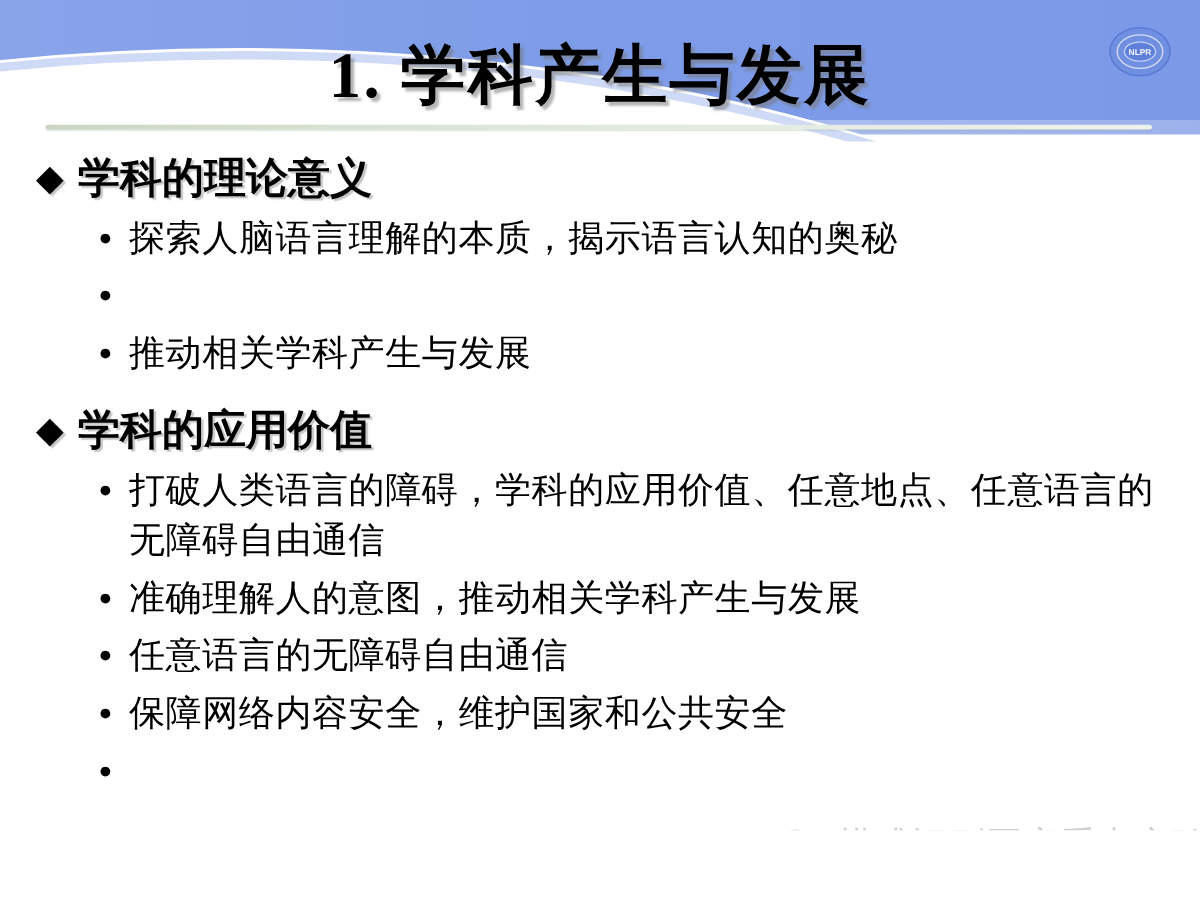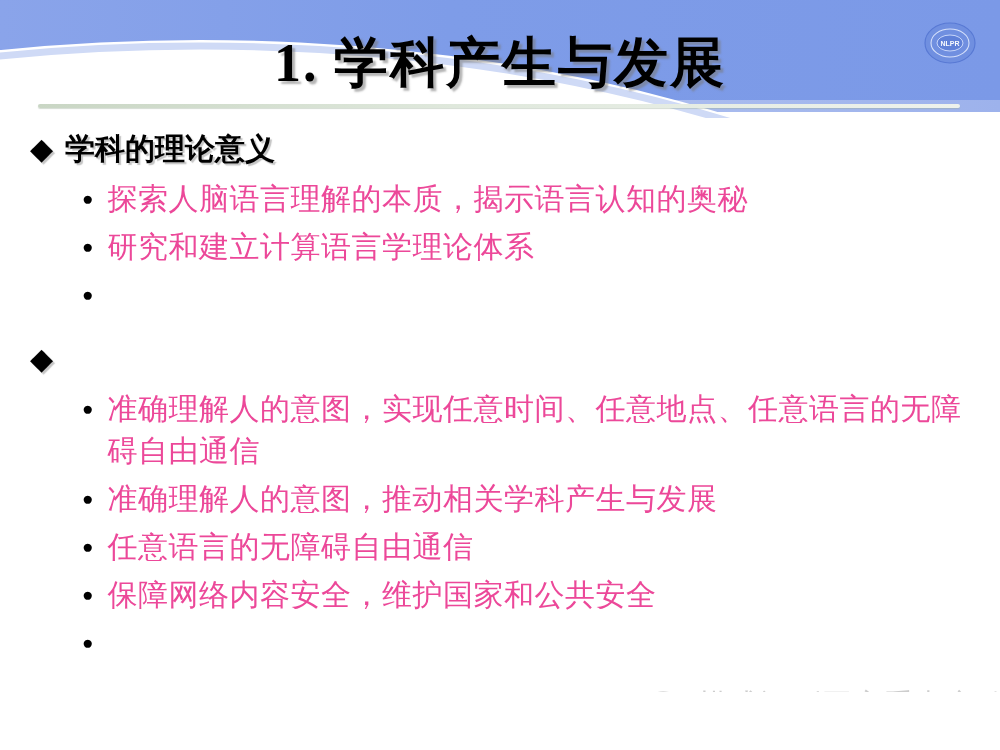--- a/index.html
+++ b/index.html
@@ -90,21 +90,21 @@
     flex: 0 0 auto;
     font-size: 30px;
     line-height: 46px;
     color: #000;
     margin-right: 12px;
     text-shadow: 2px 2px 1px rgba(140,140,140,0.5);
   }
   .lvl1 .txt {
     font-family: "Liberation Serif", "DejaVu Serif", serif;
     font-weight: bold;
-    font-size: 30px;
+    font-size: 35px;
     line-height: 46px;
     color: #000;
     text-shadow: 2px 2px 1px rgba(140,140,140,0.5);
   }
 
   .lvl2 {
     display: flex;
     align-items: flex-start;
     padding-left: 82px;
     padding-right: 30px;
@@ -115,21 +115,21 @@
     font-size: 19px;
     line-height: 42px;
     color: #000;
     margin-right: 14px;
   }
   .lvl2 .txt {
     font-family: "Liberation Serif", "DejaVu Serif", serif;
     font-weight: normal;
     font-size: 30px;
     line-height: 42px;
-    color: #ec4899;
+    color: #000000;
     letter-spacing: 0.5px;
   }
 
   .sp-1 { height: 16px; }
 
   
   .watermark {
     position: absolute;
     left: 648px;
     top: 688px;
@@ -212,36 +212,37 @@
       <div class="lvl1">
         <span class="marker">◆</span>
         <span class="txt">学科的理论意义</span>
       </div>
       <div class="lvl2">
         <span class="marker">●</span>
         <span class="txt">探索人脑语言理解的本质，揭示语言认知的奥秘</span>
       </div>
       <div class="lvl2">
         <span class="marker">●</span>
-        <span class="txt">研究和建立计算语言学理论体系</span>
-      </div>
-      <div class="lvl2">
-        <span class="marker">●</span>
+      </div>
+      <div class="lvl2">
+        <span class="marker">●</span>
+        <span class="txt">推动相关学科产生与发展</span>
       </div>
     </div>
 
     <div class="sp-1"></div>
 
     <div class="group">
       <div class="lvl1">
         <span class="marker">◆</span>
-      </div>
-      <div class="lvl2">
-        <span class="marker">●</span>
-        <span class="txt">准确理解人的意图，实现任意时间、任意地点、任意语言的无障碍自由通信</span>
+        <span class="txt">学科的应用价值</span>
+      </div>
+      <div class="lvl2">
+        <span class="marker">●</span>
+        <span class="txt">打破人类语言的障碍，学科的应用价值、任意地点、任意语言的无障碍自由通信</span>
       </div>
       <div class="lvl2">
         <span class="marker">●</span>
         <span class="txt">准确理解人的意图，推动相关学科产生与发展</span>
       </div>
       <div class="lvl2">
         <span class="marker">●</span>
         <span class="txt">任意语言的无障碍自由通信</span>
       </div>
       <div class="lvl2">

